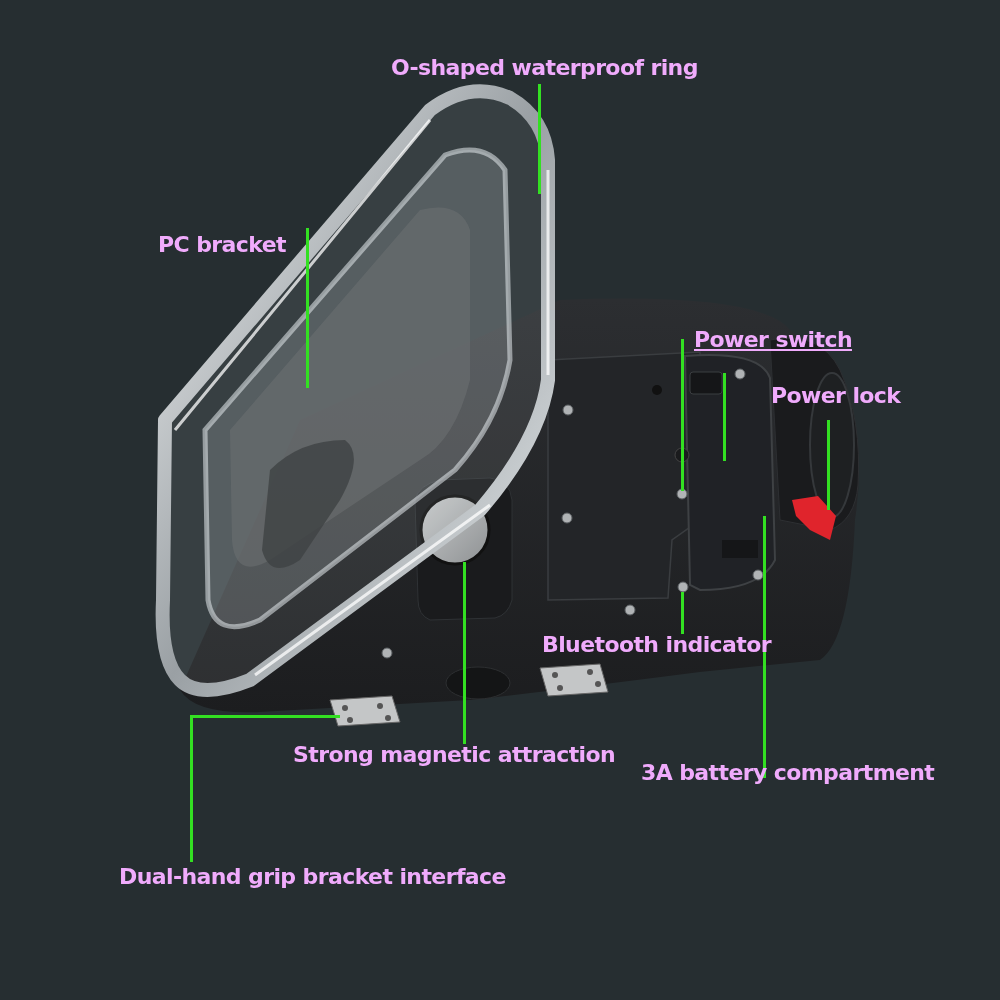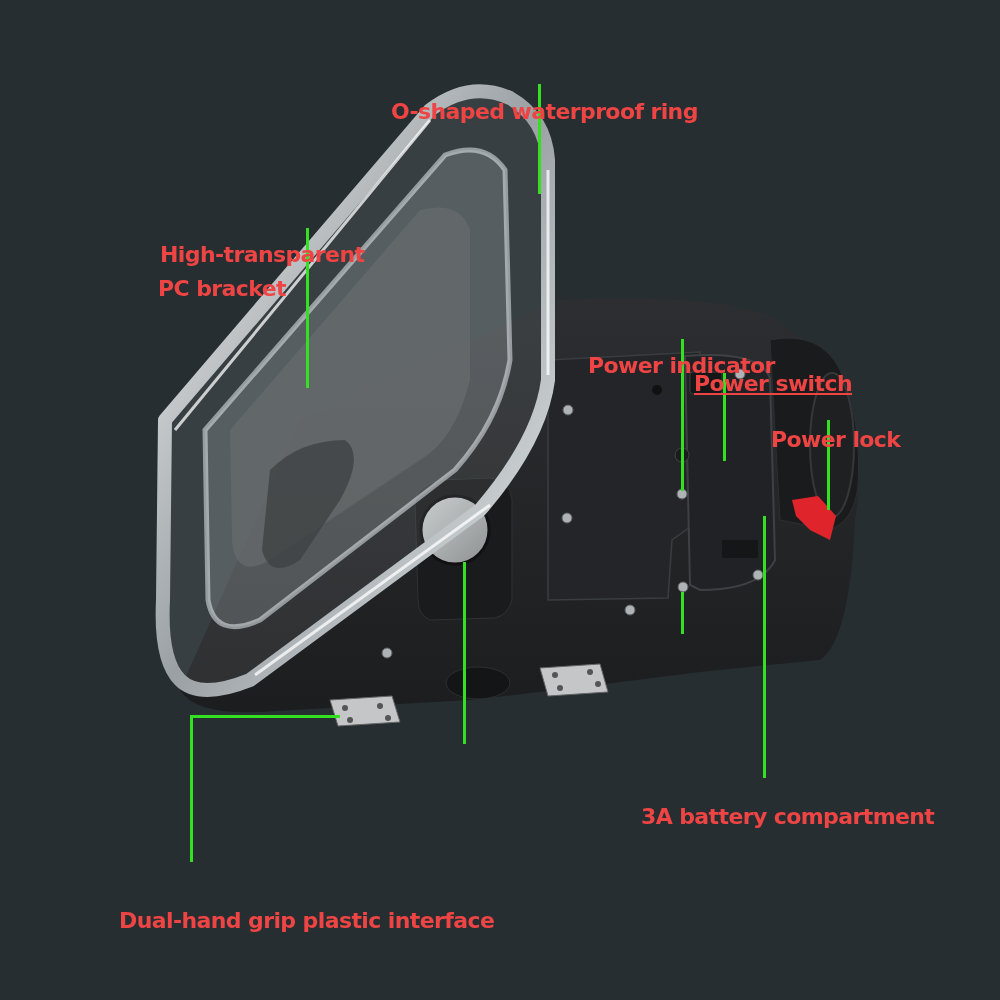--- a/index.html
+++ b/index.html
@@ -1,20 +1,20 @@
 <!DOCTYPE html>
 <html><head>
   <meta charset="utf-8">
   <style>
     html, body { margin:0; padding:0; }
     body { width:1000px; height:1000px; background:#262e31; position:relative; overflow:hidden;
            font-family:"DejaVu Sans", "Liberation Sans", sans-serif; }
     .stage { position:absolute; inset:0; }
-    .label { position:absolute; color:#ef4444; font-weight:bold; font-size:22px; letter-spacing:-0.6px;
-             white-space:nowrap; line-height:1.15;margin-top:44px; }
+    .label { position:absolute; color:#f0abfc; font-weight:bold; font-size:22px; letter-spacing:-0.6px;
+             white-space:nowrap; line-height:1.15; }
     .line { position:absolute; background:#33e022; }
     svg { position:absolute; left:0; top:0; }
   </style>
 </head>
 <body>
 
 <div class="stage">
 
   <svg width="1000" height="1000" viewBox="0 0 1000 1000">
     <defs>
@@ -92,20 +92,20 @@
   <div class="line" style="left:681px;top:339px;width:3px;height:152px;"></div>
   <div class="line" style="left:723px;top:373px;width:3px;height:88px;"></div>
   <div class="line" style="left:827px;top:420px;width:3px;height:90px;"></div>
   <div class="line" style="left:681px;top:592px;width:3px;height:42px;"></div>
   <div class="line" style="left:463px;top:562px;width:3px;height:182px;"></div>
   <div class="line" style="left:763px;top:516px;width:3px;height:262px;"></div>
   <div class="line" style="left:190px;top:715px;width:150px;height:3px;"></div>
   <div class="line" style="left:190px;top:715px;width:3px;height:147px;"></div>
 
   <div class="label" style="left:391px;top:55px;">O-shaped waterproof ring</div>
-  <div class="label" style="left:160px;top:198px;">High-transparent</div>
   <div class="label" style="left:158px;top:232px;">PC bracket</div>
-  <div class="label" style="left:588px;top:309px;">Power indicator</div>
   <div class="label" style="left:694px;top:327px;text-decoration:underline;">Power switch</div>
   <div class="label" style="left:771px;top:383px;">Power lock</div>
+  <div class="label" style="left:542px;top:632px;">Bluetooth indicator</div>
+  <div class="label" style="left:293px;top:742px;">Strong magnetic  attraction</div>
   <div class="label" style="left:641px;top:760px;">3A battery compartment</div>
-  <div class="label" style="left:119px;top:864px;">Dual-hand grip  plastic interface</div>
+  <div class="label" style="left:119px;top:864px;">Dual-hand grip  bracket interface</div>
 </div>
 
 </body></html>

